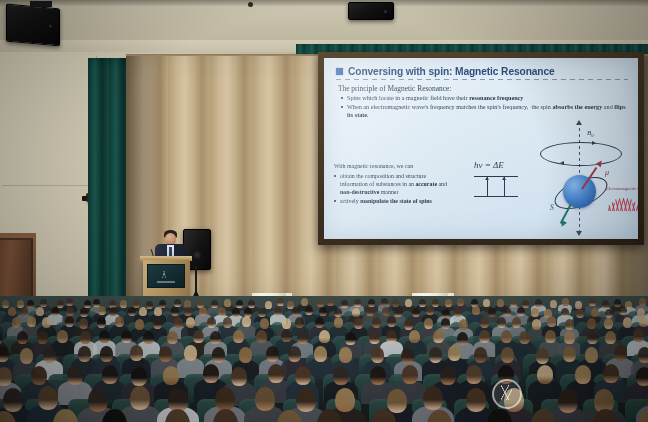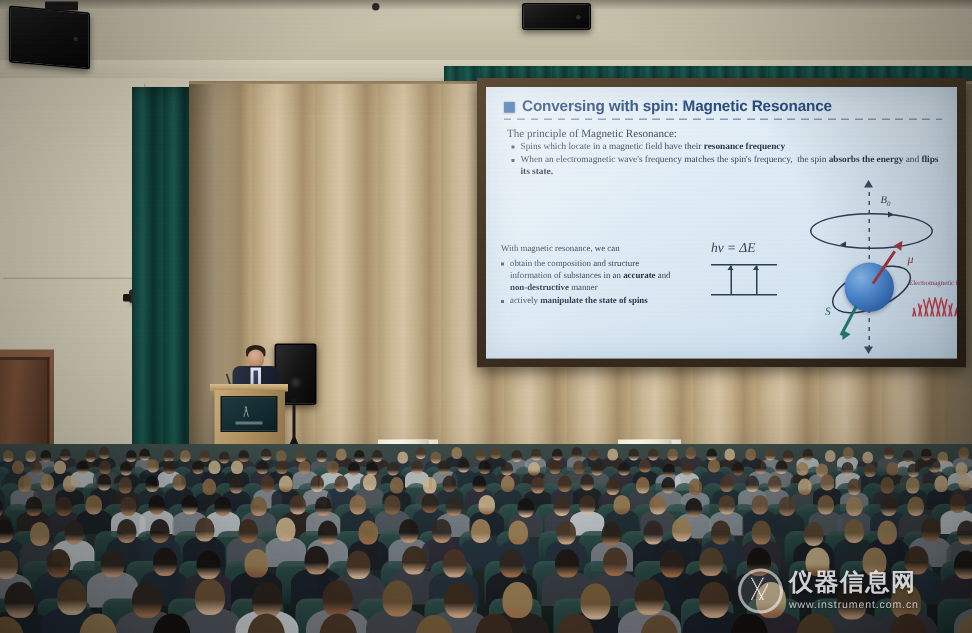--- a/index.html
+++ b/index.html
@@ -1167,19 +1167,15 @@
       <div class="head" style="left: 531.32px; top: 112.802px; width: 25px; height: 30px; background: linear-gradient(rgb(85, 65, 44) 0%, rgb(85, 65, 44) 58%, rgb(179, 132, 95) 92%); opacity: 1;"></div>
       <div class="head" style="left: 593.42px; top: 112.571px; width: 25px; height: 30px; background: linear-gradient(rgb(74, 53, 38) 0%, rgb(74, 53, 38) 58%, rgb(179, 132, 95) 92%); opacity: 1;"></div>
       <div class="head" style="left: 638.209px; top: 113.02px; width: 25px; height: 30px; background: linear-gradient(rgb(156, 128, 85) 0%, rgb(156, 128, 85) 58%, rgb(142, 98, 66) 92%); opacity: 1;"></div>
     </div>
 
   <div class="abs vignette"></div>
   <div class="abs grain"></div>
 
   <div class="abs wm">
     <div class="wm-logo"></div>
-    <div class="wm-txt">
-      <span class="wm-cn">仪器信息网</span>
-      <span class="wm-url">www.instrument.com.cn</span>
-    </div>
   </div>
 
 </div>
 
 </body></html>

